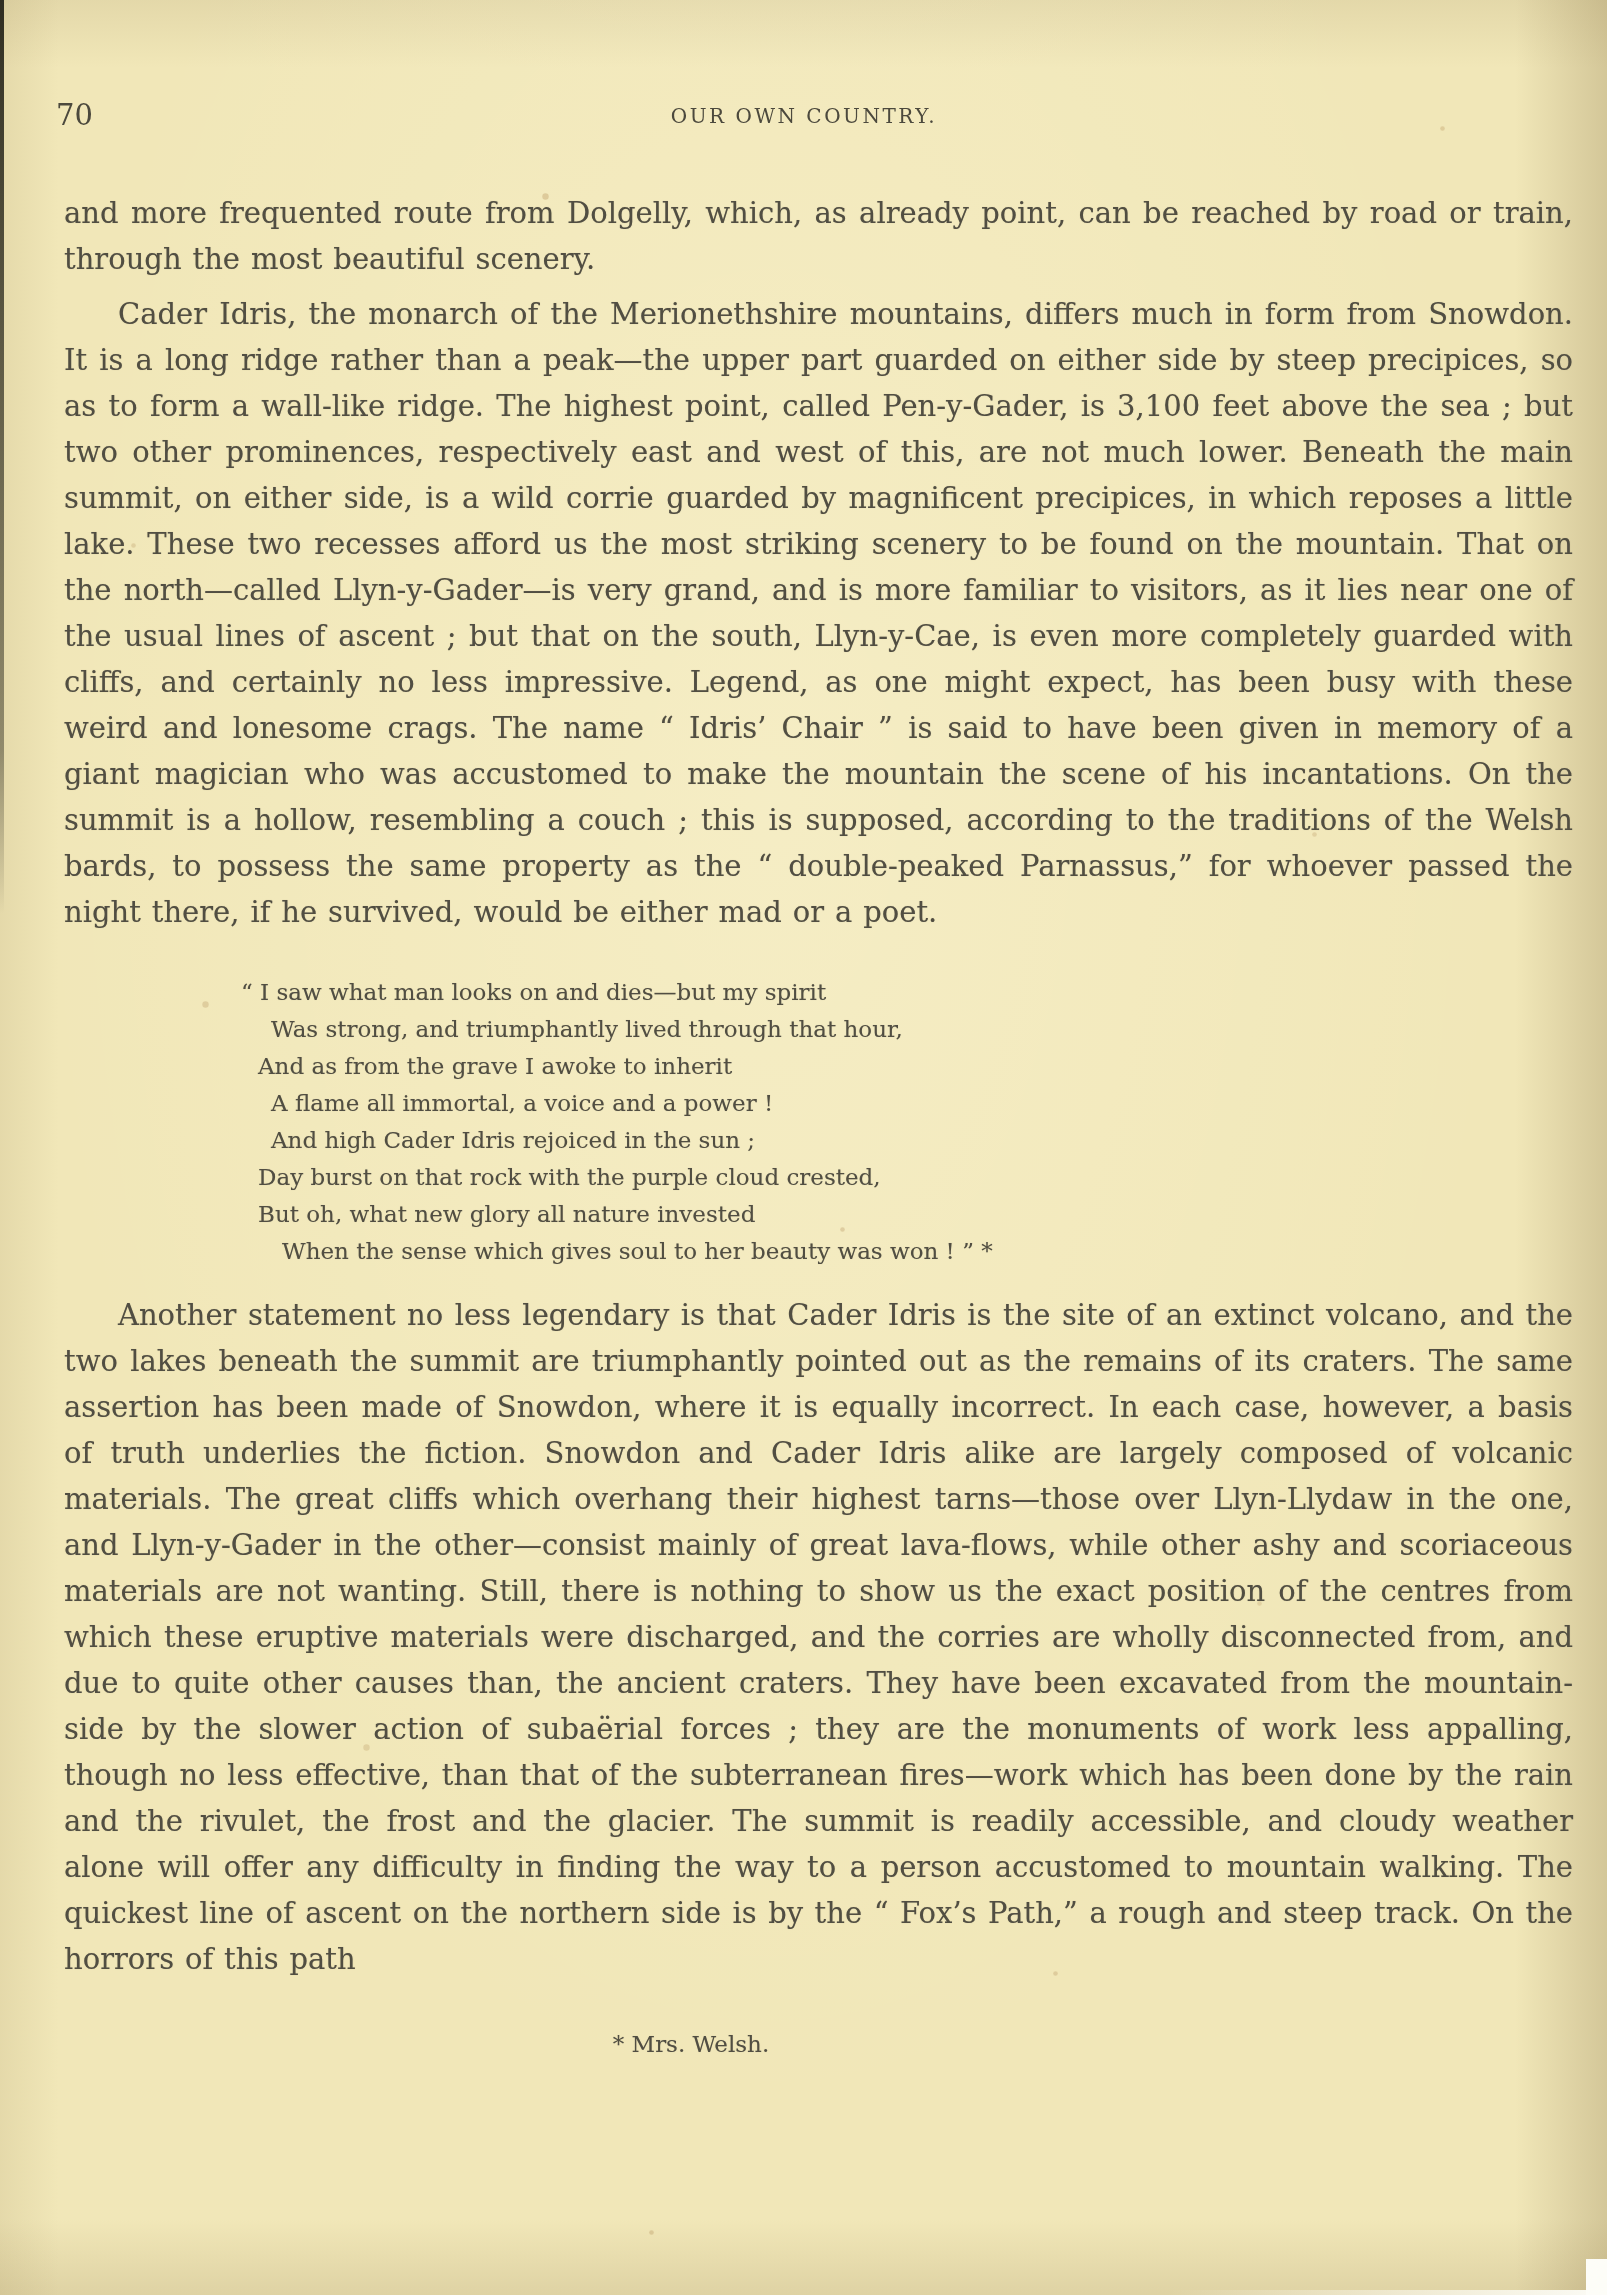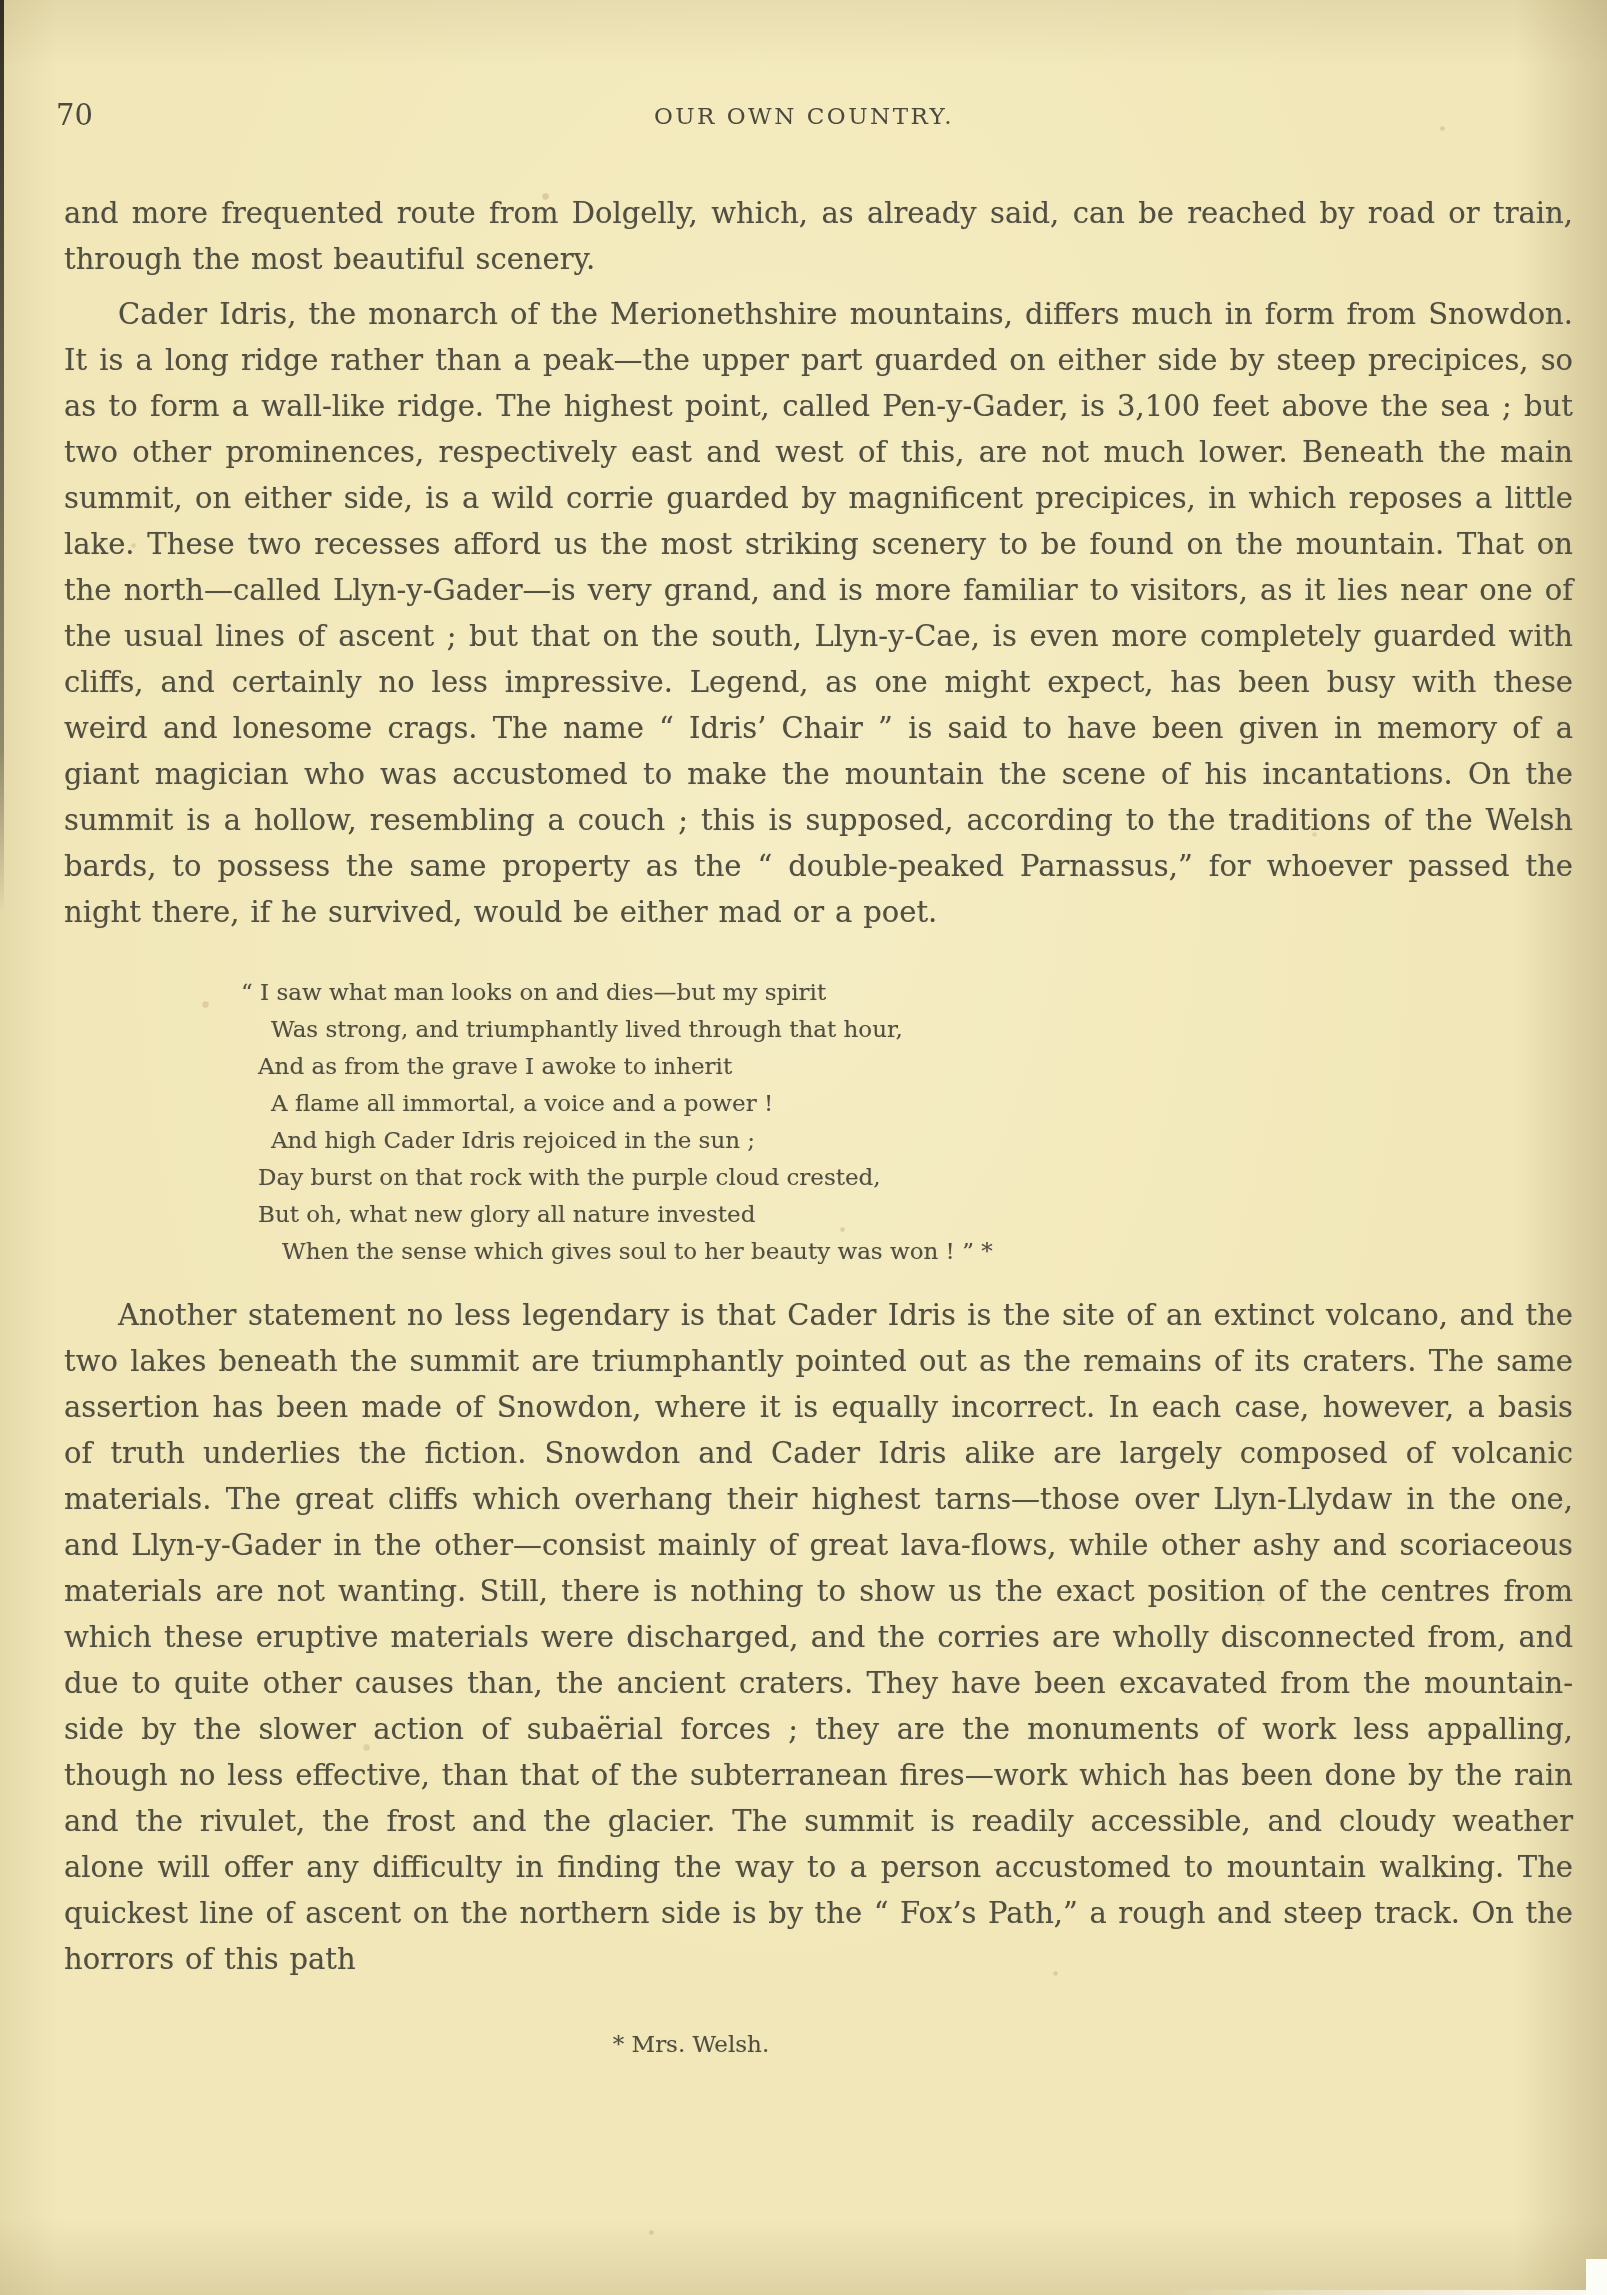--- a/index.html
+++ b/index.html
@@ -58,21 +58,21 @@
     height: 37px;
   }
   .page-num {
     position: absolute; left: 56px; top: 0;
     font-size: 29px; line-height: 34px;
     color: #4c493d;
   }
   .running-title {
     position: absolute; left: 0; right: 0; top: 3.4px;
     text-align: center;
-    font-size: 23px; line-height: 31px;
+    font-size: 20px; line-height: 31px;
     letter-spacing: 2.5px;
     color: #4c493d;
   }
 
   .text-block {
     position: absolute;
     top: 190px; left: 64px;
     width: 1509px;
   }
   .para {
@@ -113,21 +113,21 @@
 
   <div class="scan-edge-left"></div>
 
   <header class="running-head">
     <span class="page-num">70</span>
     <span class="running-title">OUR OWN COUNTRY.</span>
   </header>
 
   <main class="text-block">
 
-    <p class="para">and more frequented route from Dolgelly, which, as already said, can be reached by road or train, through the most beautiful scenery.</p>
+    <p class="para">and more frequented route from Dolgelly, which, as already point, can be reached by road or train, through the most beautiful scenery.</p>
 
     <p class="para first-line-indent gap-above">Cader Idris, the monarch of the Merionethshire mountains, differs much in form from Snowdon. It is a long ridge rather than a peak—the upper part guarded on either side by steep precipices, so as to form a wall-like ridge. The highest point, called Pen-y-Gader, is 3,100 feet above the sea ; but two other prominences, respectively east and west of this, are not much lower. Beneath the main summit, on either side, is a wild corrie guarded by magnificent precipices, in which reposes a little lake. These two recesses afford us the most striking scenery to be found on the mountain. That on the north—called Llyn-y-Gader—is very grand, and is more familiar to visitors, as it lies near one of the usual lines of ascent ; but that on the south, Llyn-y-Cae, is even more completely guarded with cliffs, and certainly no less impressive. Legend, as one might expect, has been busy with these weird and lonesome crags. The name “ Idris’ Chair ” is said to have been given in memory of a giant magician who was accustomed to make the mountain the scene of his incantations. On the summit is a hollow, resembling a couch ; this is supposed, according to the traditions of the Welsh bards, to possess the same property as the “ double-peaked Parnassus,” for whoever passed the night there, if he survived, would be either mad or a poet.</p>
 
     <div class="poem">
       <div class="poem-line">“ I saw what man looks on and dies—but my spirit</div>
       <div class="poem-line pl-a">Was strong, and triumphantly lived through that hour,</div>
       <div class="poem-line pl-b">And as from the grave I awoke to inherit</div>
       <div class="poem-line pl-a">A flame all immortal, a voice and a power !</div>
       <div class="poem-line pl-a">And high Cader Idris rejoiced in the sun ;</div>
       <div class="poem-line pl-b">Day burst on that rock with the purple cloud crested,</div>

